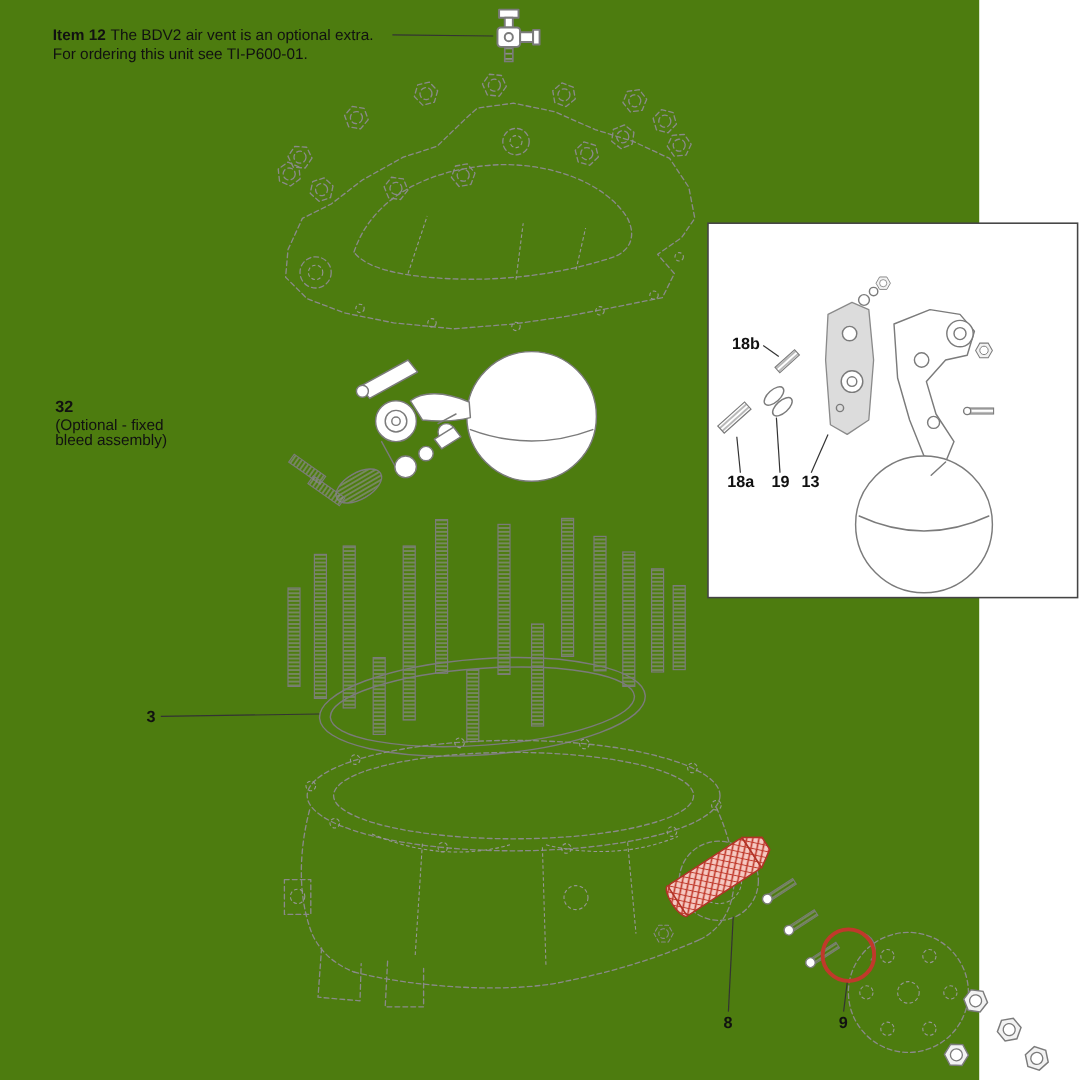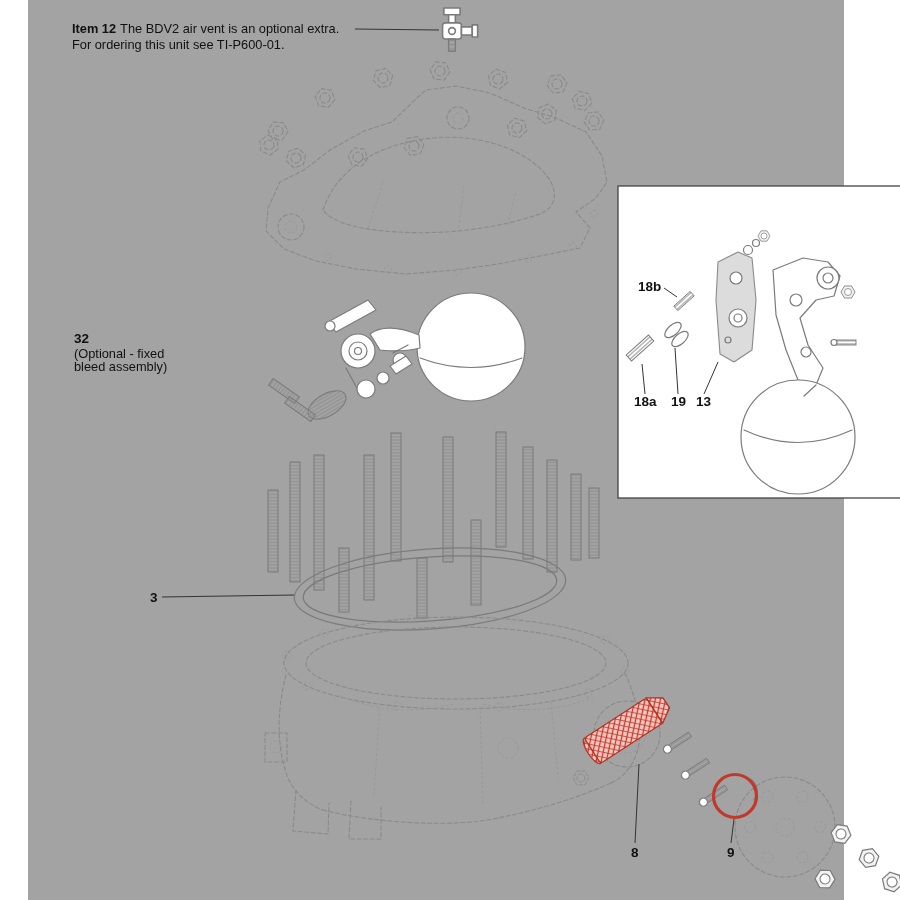--- a/index.html
+++ b/index.html
@@ -1,16 +1,16 @@
 <!DOCTYPE html>
 <html><head>
 <meta charset="utf-8">
 <style>
   html,body{margin:0;padding:0;background:#ffffff;}
-  .canvas{width:816px;height:900px;position:relative;background:#a3a3a3;font-family:"Liberation Sans",sans-serif;margin-left:28px;}
+  .canvas{width:816px;height:900px;position:relative;background:#4d7c0f;font-family:"Liberation Sans",sans-serif;}
   svg{display:block;}
   
   .d  {fill:none;stroke:#8a8a8a;stroke-width:1.1;stroke-dasharray:4 2.6;stroke-linejoin:round;stroke-linecap:round;}
   .dt {fill:none;stroke:#979797;stroke-width:0.9;stroke-dasharray:3 2;stroke-linejoin:round;}
   
   .s  {fill:none;stroke:#7b7b7b;stroke-width:1.2;stroke-linejoin:round;stroke-linecap:round;}
   .sw {fill:#ffffff;stroke:#7b7b7b;stroke-width:1.2;stroke-linejoin:round;}
   .sg {fill:#dcdcdc;stroke:#8a8a8a;stroke-width:1.1;stroke-linejoin:round;}
   .thrline{stroke:#8f8f8f;stroke-width:1;}
   .ldr{stroke:#333333;stroke-width:1;fill:none;}

